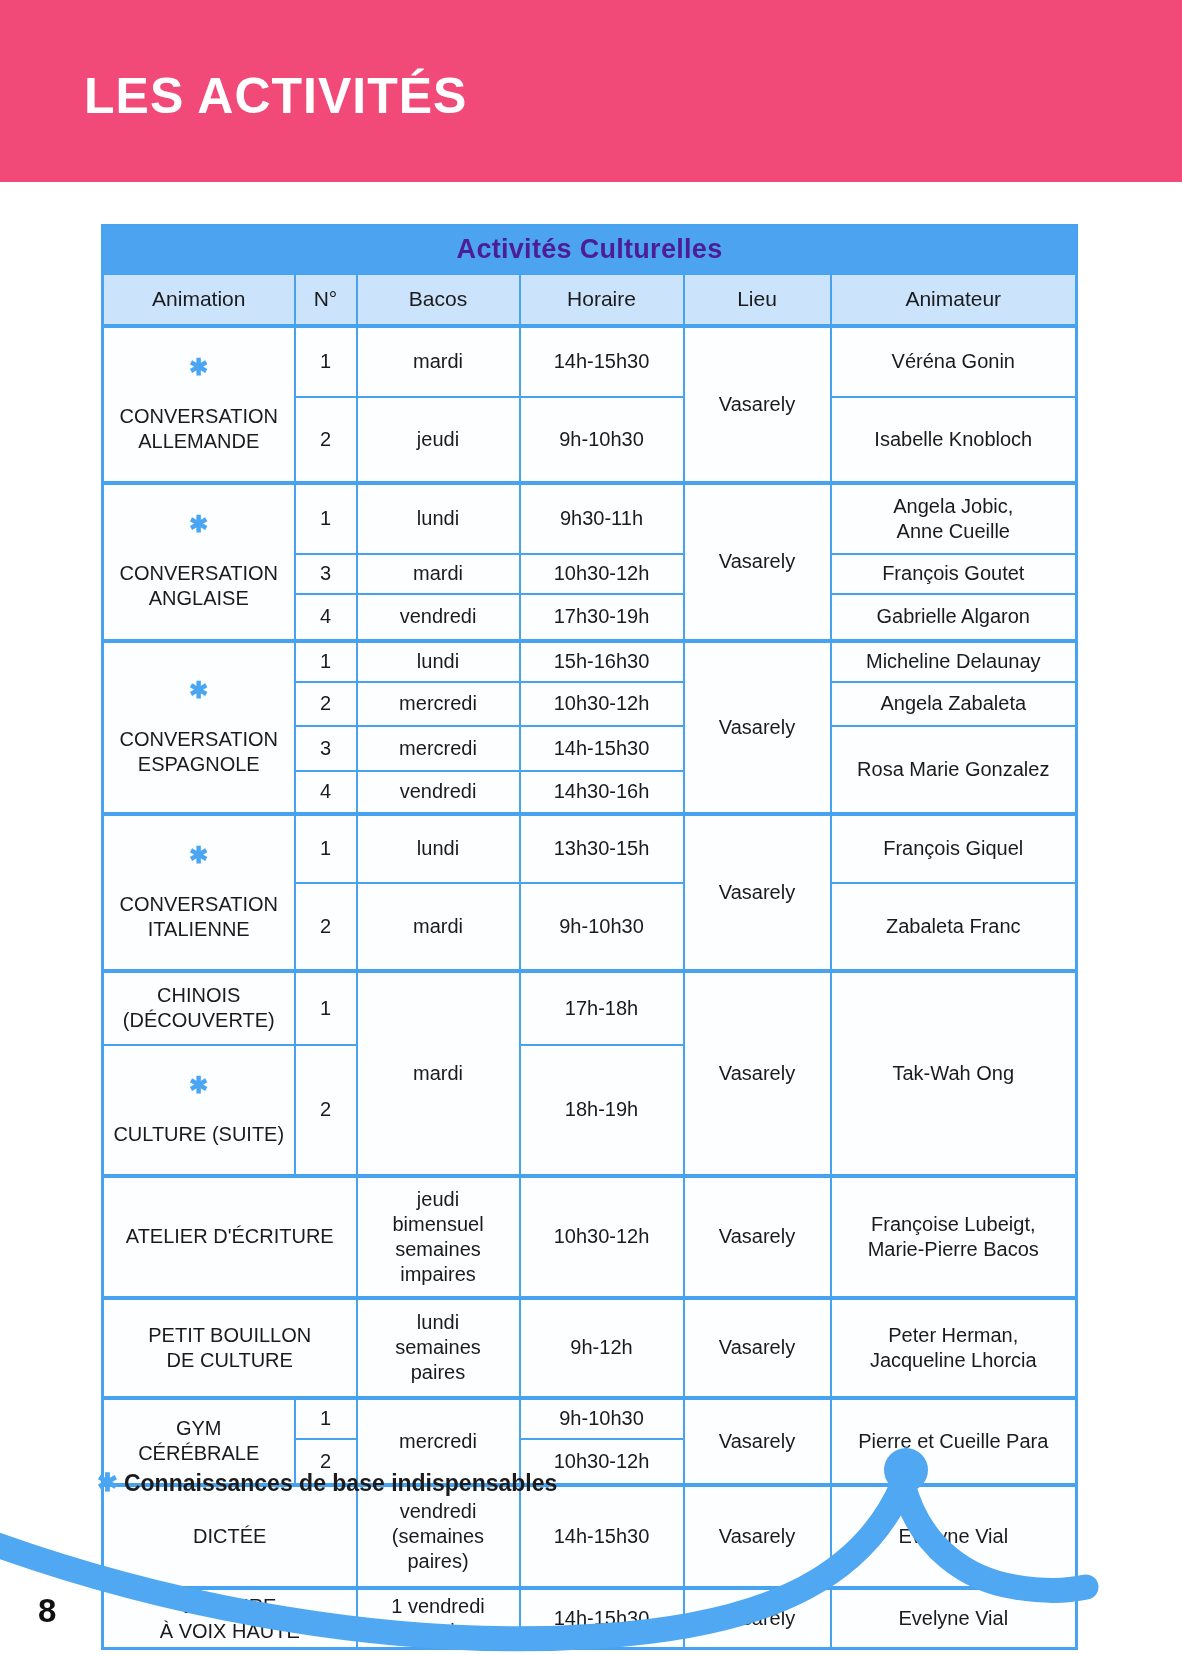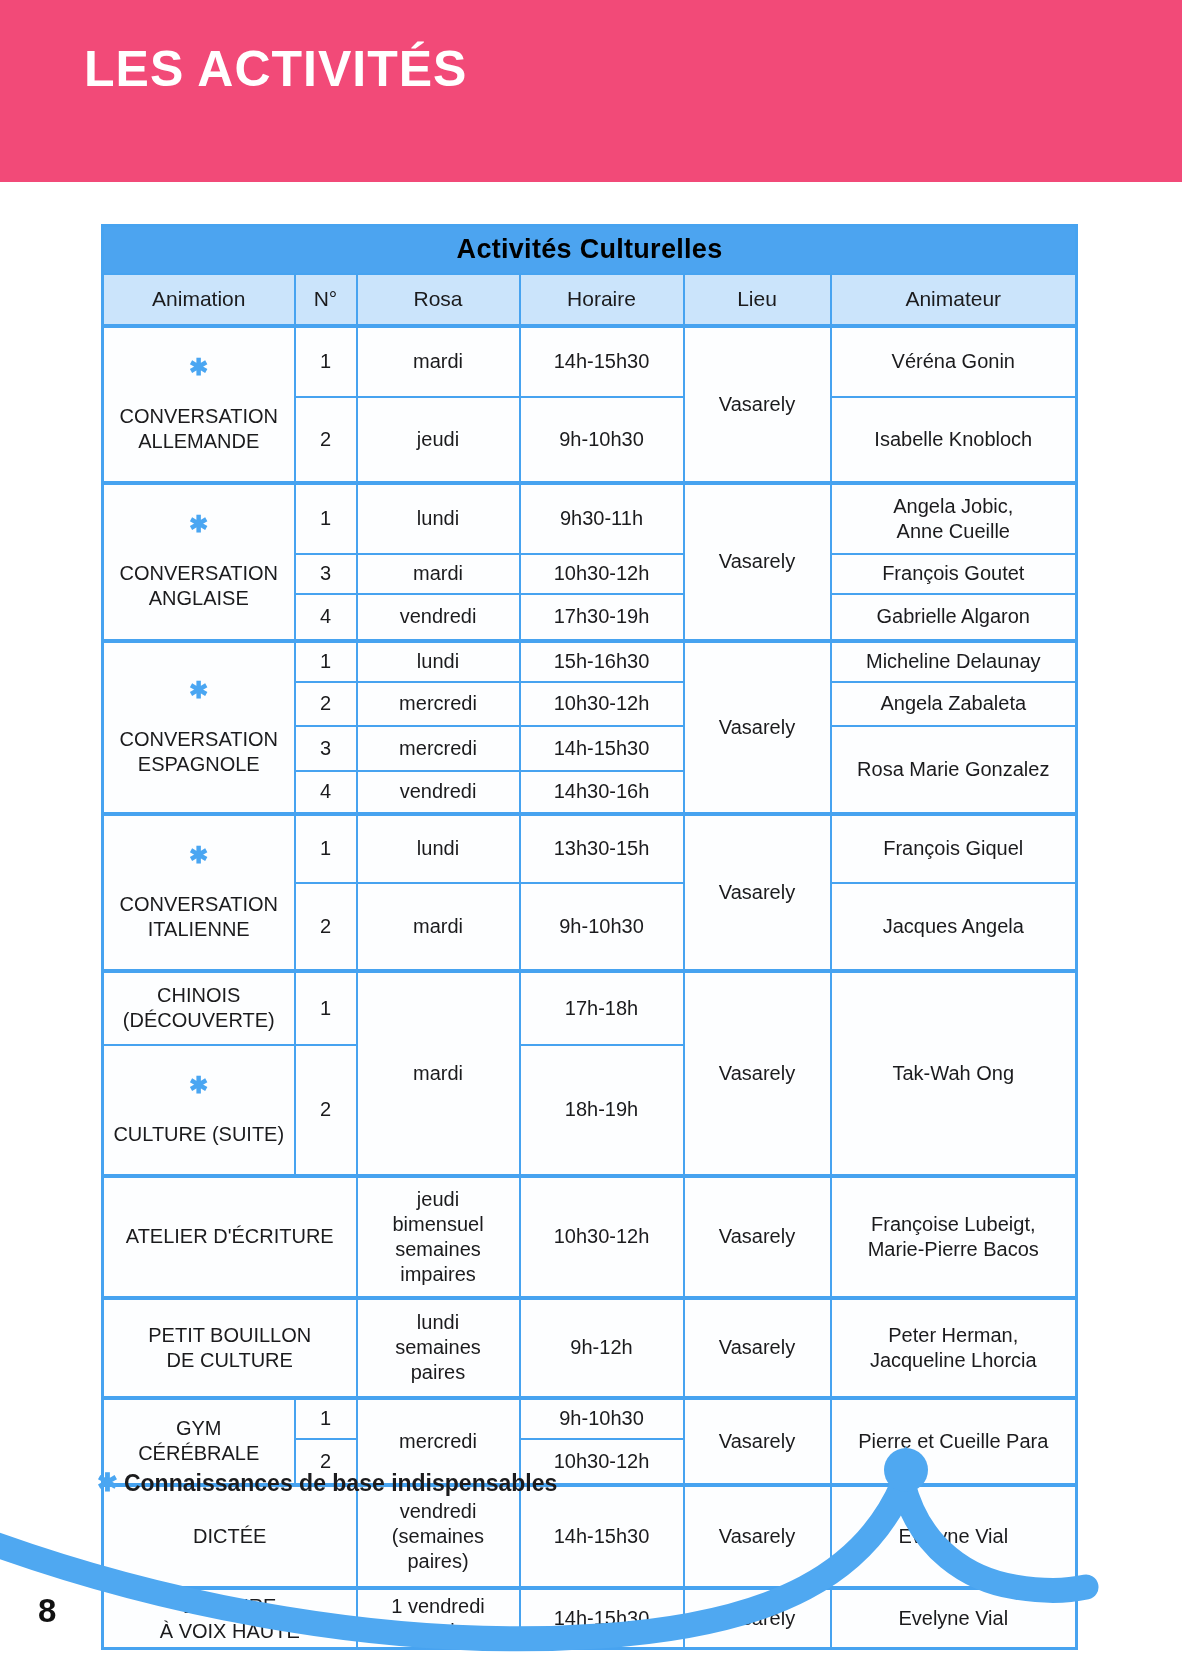--- a/index.html
+++ b/index.html
@@ -3,34 +3,34 @@
 <meta charset="utf-8">
 <style>
   html,body{margin:0;padding:0;}
   body{
     width:1182px;height:1654px;position:relative;background:#ffffff;
     font-family:"Liberation Sans", sans-serif;color:#1b1b1d;overflow:hidden;
   }
   
   .pink-band{position:absolute;left:0;top:0;width:1182px;height:182px;background:#F24A78;}
   .pink-title{
-    position:absolute;left:84px;top:40px;font-size:50px;font-weight:bold;color:#ffffff;
+    position:absolute;left:84px;top:67px;font-size:50px;font-weight:bold;color:#ffffff;
     letter-spacing:1px;
   }
   
   table.acts{
     position:absolute;left:101px;top:224px;width:974px;border-collapse:collapse;
     table-layout:fixed;border:3px solid #47A3F0;
   }
   table.acts td{
     border:2px solid #47A3F0;background:#fdfeff;text-align:center;vertical-align:middle;
     font-size:20px;line-height:1.25;padding:2px 4px;white-space:pre-line;
   }
   tr.title-row td{
-    background:#4CA4F0;color:#000000;font-weight:bold;font-size:27px;border:2px solid #47A3F0;
+    background:#4CA4F0;color:#4c1d95;font-weight:bold;font-size:27px;border:2px solid #47A3F0;
     letter-spacing:0.3px;
   }
   tr.head-row td{
     background:#CBE4FB;font-weight:normal;font-size:21px;border-bottom-width:3px;
   }
   tr.gs td{border-top-width:4px;}
   .ast{color:#4AA6F2;font-size:23px;line-height:1.05;font-weight:bold;}
   
   .footnote{position:absolute;left:97px;top:1468px;font-size:23px;font-weight:bold;}
   .footnote .f-ast{color:#4AA6F2;font-size:25px;margin-right:6px;font-weight:bold;}
@@ -56,21 +56,21 @@
       <col style="width:246px">
   </colgroup>
 
   <tbody>
       <tr class="title-row" style="height:48px">
     <td colspan="6">Activités Culturelles</td>
   </tr>
   <tr class="head-row" style="height:52px">
     <td>Animation</td>
     <td>N°</td>
-    <td>Rosa</td>
+    <td>Bacos</td>
     <td>Horaire</td>
     <td>Lieu</td>
     <td>Animateur</td>
   </tr>
 
   <tr class="gs" style="height:44px">
     <td rowspan="2">
       <div class="ast">✱</div>
       <div>CONVERSATION
 ALLEMANDE</div>
@@ -153,21 +153,21 @@
     <td>1</td>
     <td>lundi</td>
     <td>13h30-15h</td>
     <td rowspan="2">Vasarely</td>
     <td>François Giquel</td>
   </tr>
   <tr style="height:53px">
     <td>2</td>
     <td>mardi</td>
     <td>9h-10h30</td>
-    <td>Jacques Angela</td>
+    <td>Zabaleta Franc</td>
   </tr>
 
   <tr class="gs" style="height:74px">
     <td>CHINOIS
 (DÉCOUVERTE)</td>
     <td>1</td>
     <td rowspan="2">mardi</td>
     <td>17h-18h</td>
     <td rowspan="2">Vasarely</td>
     <td rowspan="2">Tak-Wah Ong</td>

